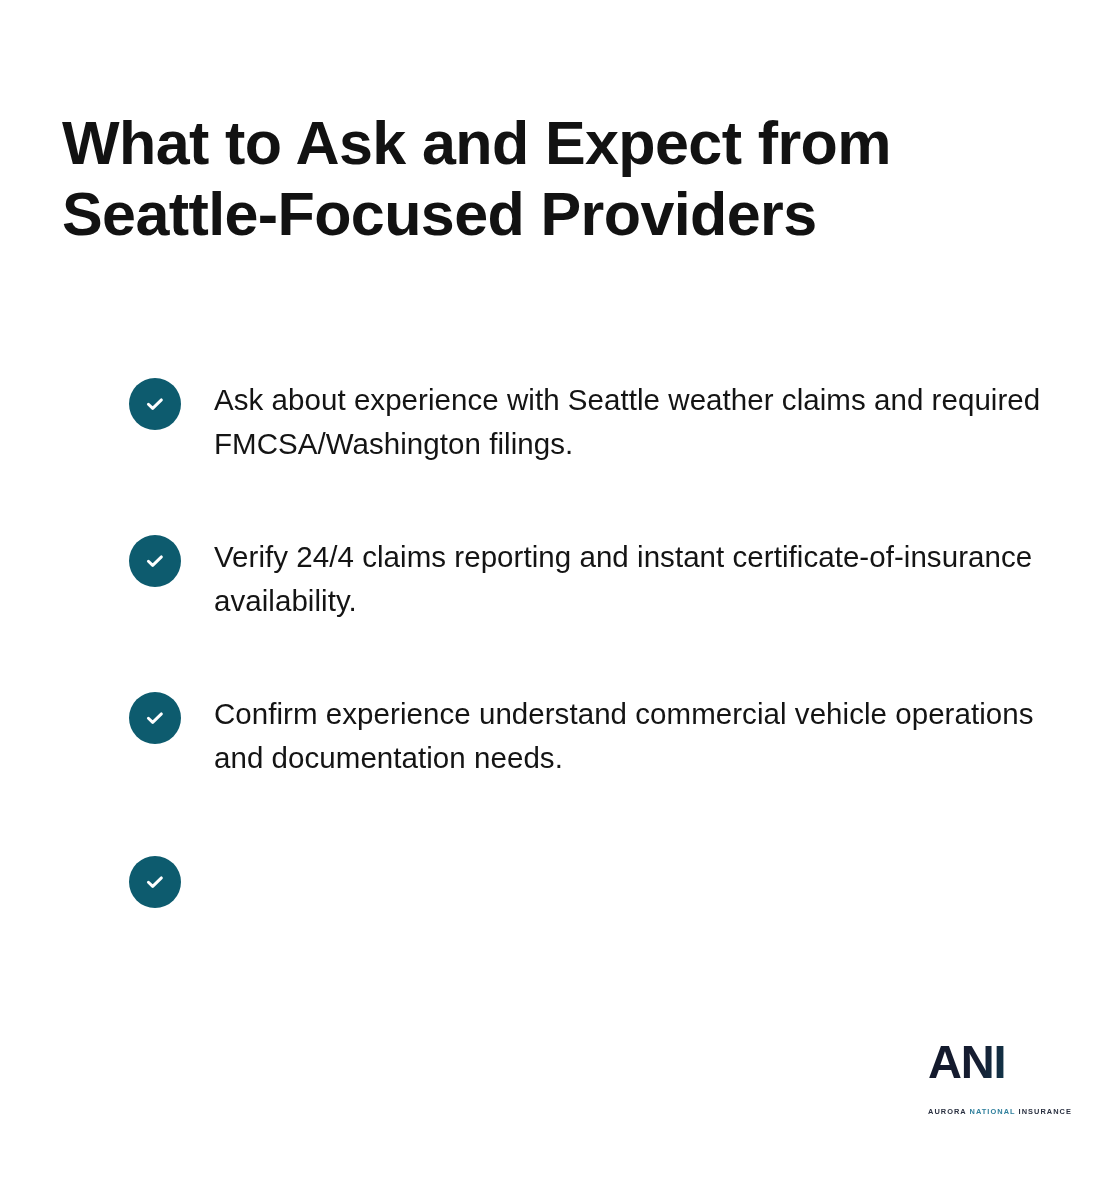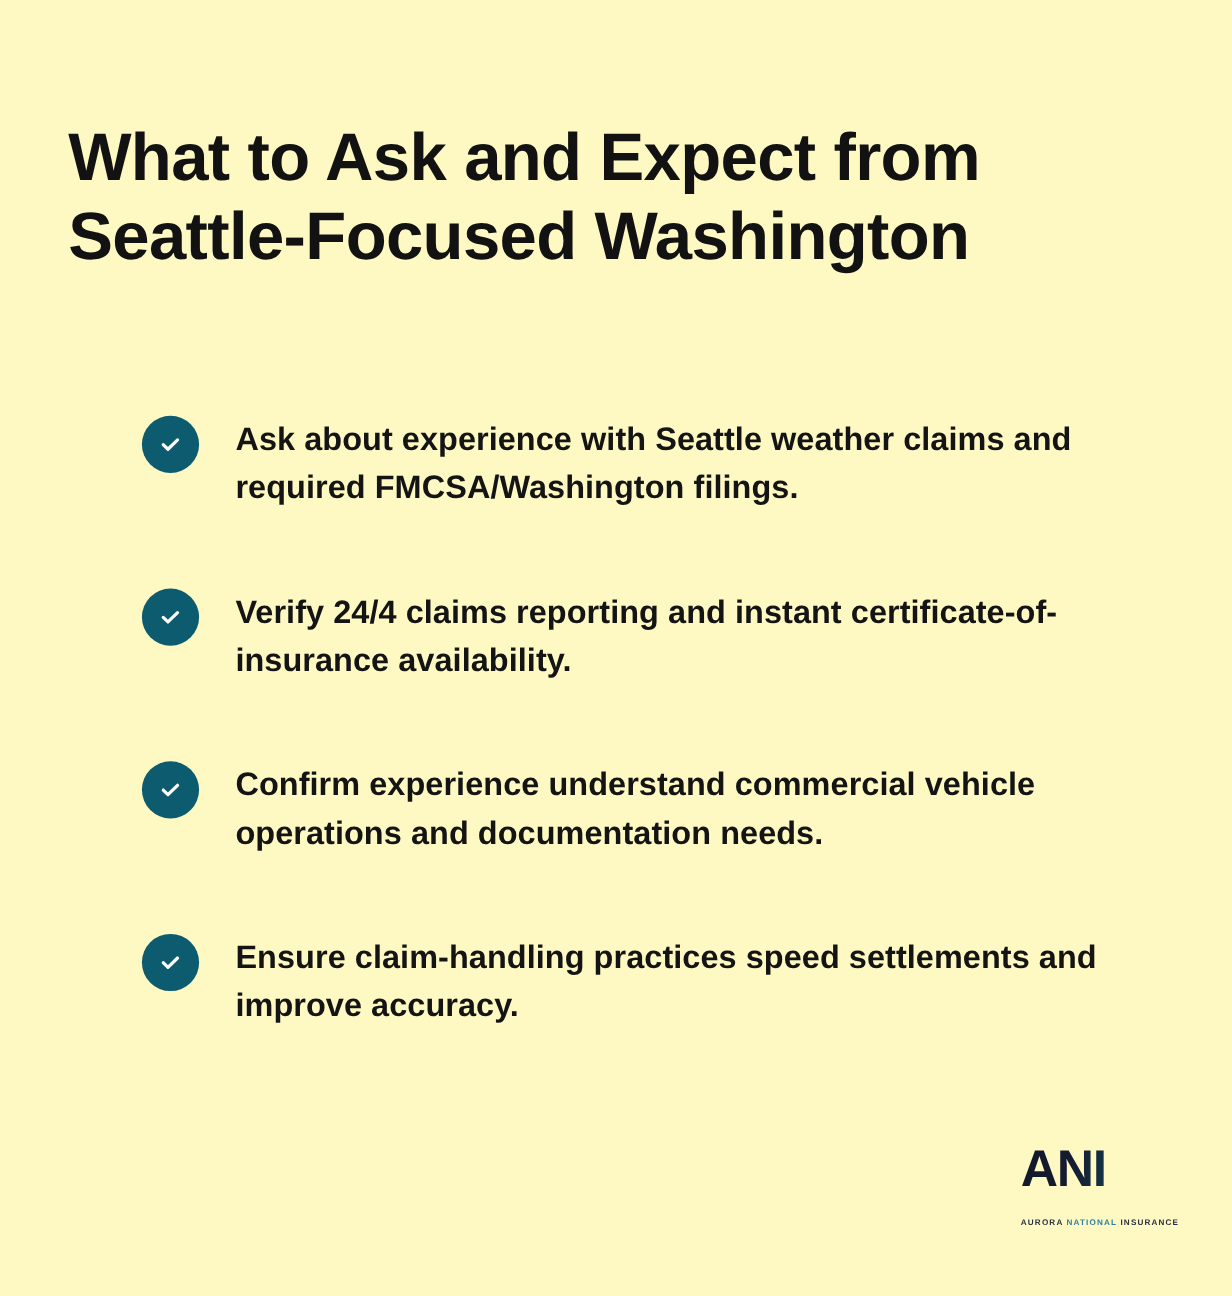--- a/index.html
+++ b/index.html
@@ -16,21 +16,21 @@
     color:#131313;
     position:relative;
     overflow:hidden;
     -webkit-font-smoothing:antialiased;
   }
 
   
   .canvas {
     position:absolute;
     inset:0;
-    background:#fef9c3;
+    background:#ffffff;
   }
 
   
   .headline {
     position:absolute;
     left:62px;
     top:108px;
     width:980px;
     font-size:61px;
     font-weight:700;
@@ -68,21 +68,21 @@
     display:flex;
     align-items:center;
     justify-content:center;
   }
   .check-badge svg { display:block; }
 
   .bullet-text {
     display:block;
     font-size:29.5px;
     line-height:1.49;
-    font-weight:700;
+    font-weight:400;
     color:#141414;
     letter-spacing:0.05px;
     margin-top:-7px;
     max-width:835px;
   }
 
   
   .logo {
     position:absolute;
     right:68px;
@@ -121,21 +121,21 @@
   .logo-tagline .tg-accent { color:#2f7f9c; }
   .logo-tagline .tg-plain  { color:#2a3040; }
 </style>
 </head>
 <body>
 
 <div class="canvas">
 
   <h1 class="headline">
     <span class="hl-line">What to Ask and Expect from</span>
-    <span class="hl-line">Seattle-Focused Washington</span>
+    <span class="hl-line">Seattle-Focused Providers</span>
   </h1>
 
   <ul class="bullet-list">
 
     <li class="bullet-item">
       <span class="check-badge">
         <svg width="26" height="26" viewBox="0 0 26 26" aria-hidden="true">
           <path d="M6.4 13.2 L10.7 17.4 L19.4 8.9" fill="none" stroke="#ffffff" stroke-width="2.9" stroke-linecap="round" stroke-linejoin="round"></path>
         </svg>
       </span>
@@ -160,21 +160,20 @@
       <span class="bullet-text">Confirm experience understand commercial vehicle operations and documentation needs.</span>
     </li>
 
 
     <li class="bullet-item">
       <span class="check-badge">
         <svg width="26" height="26" viewBox="0 0 26 26" aria-hidden="true">
           <path d="M6.4 13.2 L10.7 17.4 L19.4 8.9" fill="none" stroke="#ffffff" stroke-width="2.9" stroke-linecap="round" stroke-linejoin="round"></path>
         </svg>
       </span>
-      <span class="bullet-text">Ensure claim-handling practices speed settlements and improve accuracy.</span>
     </li>
 
   </ul>
 
   <div class="logo">
     <span class="logo-mark">ANI</span>
     <span class="logo-tagline"><span class="tg-plain">AURORA </span><span class="tg-accent">NATIONAL</span><span class="tg-plain"> INSURANCE</span></span>
   </div>
 
 </div>

